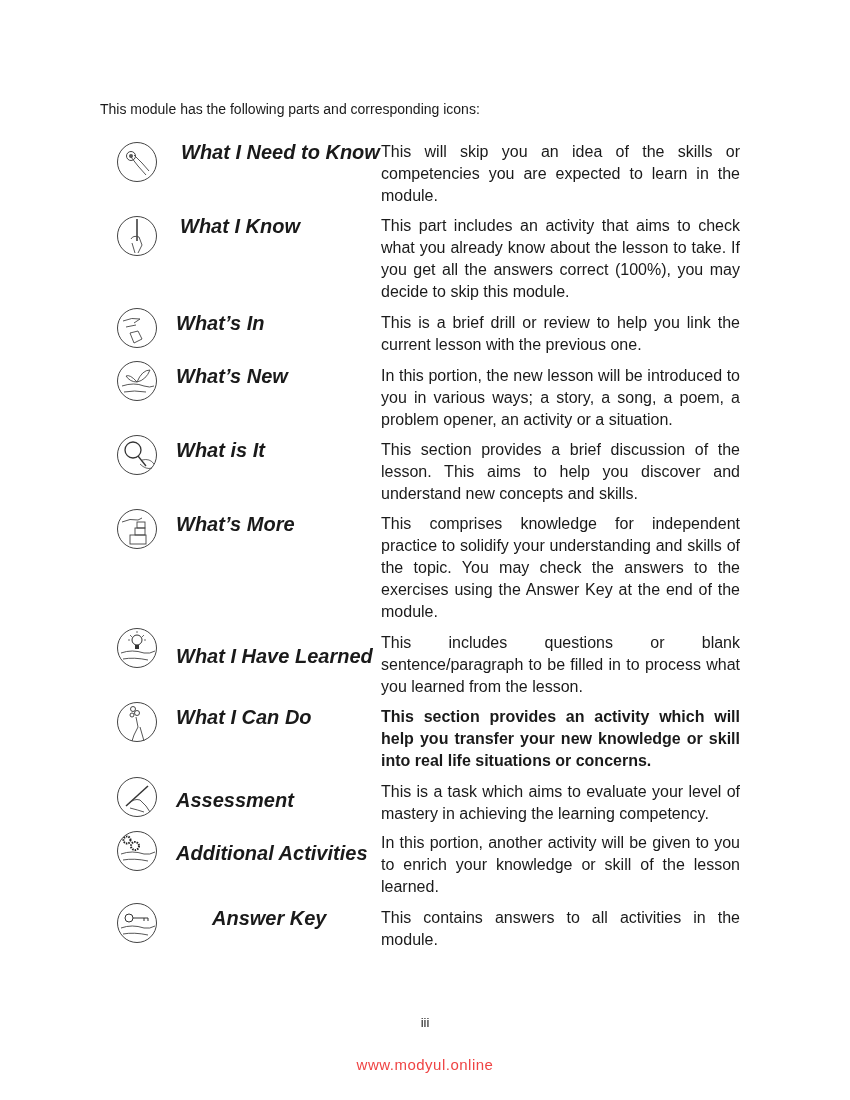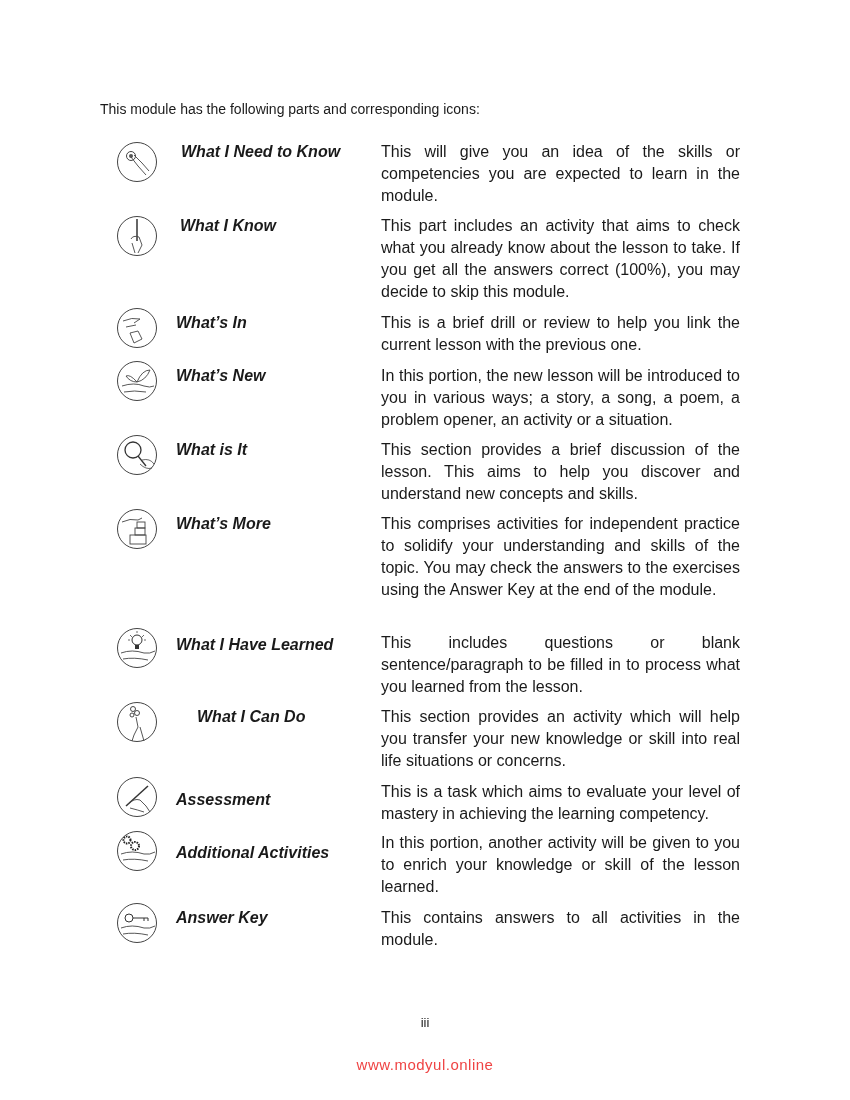--- a/index.html
+++ b/index.html
@@ -2,41 +2,41 @@
 <html><head>
 <meta charset="utf-8">
 <style>
   html, body { margin: 0; padding: 0; background: #ffffff; }
   body { width: 850px; height: 1100px; position: relative; overflow: hidden;
          font-family: "Liberation Sans", sans-serif; color: #1a1a1a; }
   .intro { position: absolute; left: 100px; top: 99px; font-size: 14px; line-height: 20px; }
   .row { position: absolute; left: 0; width: 850px; }
   .icon { position: absolute; left: 116px; width: 42px; height: 42px; }
   .icon svg { width: 42px; height: 42px; display: block; }
-  .title { position: absolute; left: 176px; font-size: 16px; font-weight: bold; font-style: italic; line-height: 22px; white-space: nowrap; }
+  .title { position: absolute; left: 176px; font-size: 20px; font-weight: bold; font-style: italic; line-height: 22px; white-space: nowrap; }
   .desc { position: absolute; left: 381px; width: 359px; font-size: 16px; line-height: 22px; text-align: justify; }
   .pagenum { position: absolute; left: 0; width: 850px; text-align: center; top: 1015px; font-size: 13px; }
   .watermark { position: absolute; left: 0; width: 850px; text-align: center; top: 1056px; font-size: 15px; color: #ef4444; letter-spacing: 0.5px; }
 </style>
 </head>
 <body>
 
 <div class="intro">This module has the following parts and corresponding icons:</div>
 
 <div class="row" style="top:139px;">
   <div class="icon" style="top:2px;">
     <svg viewBox="0 0 42 42">
         <circle cx="21" cy="21" r="19.5" fill="none" stroke="#444" stroke-width="1"></circle>
         <circle cx="15" cy="15" r="4.5" fill="none" stroke="#444" stroke-width="1"></circle>
         <circle cx="15" cy="15" r="2" fill="#555"></circle>
         <path d="M15 16 L22 25 L30 34 M18 14 L26 22 L33 30" fill="none" stroke="#444" stroke-width="0.9"></path>
       </svg>
   </div>
   <div class="title" style="top:2px;left:181px;">What I Need to Know</div>
-  <div class="desc" style="top:2px;">This will give you an idea of the skills or competencies you are expected to learn in the module.</div>
+  <div class="desc" style="top:2px;">This will skip you an idea of the skills or competencies you are expected to learn in the module.</div>
 </div>
 
 <div class="row" style="top:213px;">
   <div class="icon" style="top:2px;">
     <svg viewBox="0 0 42 42">
         <circle cx="21" cy="21" r="19.5" fill="none" stroke="#444" stroke-width="1"></circle>
         <line x1="21" y1="4" x2="21" y2="26" stroke="#333" stroke-width="1.5"></line>
         <path d="M15 24 Q17 20 23 22 L26 30 L22 38 M16 28 L19 38" fill="none" stroke="#444" stroke-width="0.9"></path>
       </svg>
   </div>
@@ -85,49 +85,49 @@
   <div class="icon" style="top:-3px;">
     <svg viewBox="0 0 42 42">
         <circle cx="21" cy="21" r="19.5" fill="none" stroke="#444" stroke-width="1"></circle>
         <rect x="21" y="14" width="8" height="6" fill="none" stroke="#444" stroke-width="0.9"></rect>
         <rect x="19" y="20" width="10" height="7" fill="none" stroke="#444" stroke-width="0.9"></rect>
         <rect x="14" y="27" width="16" height="9" fill="none" stroke="#444" stroke-width="0.9"></rect>
         <path d="M6 14 Q14 10 22 12 L26 10" fill="none" stroke="#444" stroke-width="0.9"></path>
       </svg>
   </div>
   <div class="title" style="top:2px;">What’s More</div>
-  <div class="desc" style="top:2px;">This comprises activities for independent practice to solidify your understanding and skills of the topic. You may check the answers to the exercises using the Answer Key at the end of the module.</div>
+  <div class="desc" style="top:2px;">This comprises knowledge for independent practice to solidify your understanding and skills of the topic. You may check the answers to the exercises using the Answer Key at the end of the module.</div>
 </div>
 
 <div class="row" style="top:630px;">
   <div class="icon" style="top:-3px;">
     <svg viewBox="0 0 42 42">
         <circle cx="21" cy="21" r="19.5" fill="none" stroke="#444" stroke-width="1"></circle>
         <circle cx="21" cy="13" r="5" fill="none" stroke="#333" stroke-width="1"></circle>
         <rect x="19" y="18" width="4" height="4" fill="#333"></rect>
         <path d="M14 8 L16 10 M28 8 L26 10 M21 4 L21 6 M12 13 L14 13 M30 13 L28 13" stroke="#444" stroke-width="0.8"></path>
         <path d="M5 26 Q16 22 28 26 Q34 27 39 24 M7 32 Q18 30 32 33" fill="none" stroke="#444" stroke-width="0.9"></path>
       </svg>
   </div>
-  <div class="title" style="top:4px;">What I Have Learned</div>
+  <div class="title" style="top:15px;">What I Have Learned</div>
   <div class="desc" style="top:2px;text-align-last:left;word-spacing:0;">This includes questions or blank sentence/paragraph to be filled in to process what you learned from the lesson.</div>
 </div>
 
 <div class="row" style="top:704px;">
   <div class="icon" style="top:-3px;">
     <svg viewBox="0 0 42 42">
         <circle cx="21" cy="21" r="19.5" fill="none" stroke="#444" stroke-width="1"></circle>
         <circle cx="17" cy="8" r="2.5" fill="none" stroke="#333" stroke-width="0.9"></circle>
         <circle cx="21" cy="12" r="2.5" fill="none" stroke="#333" stroke-width="0.9"></circle>
         <circle cx="16" cy="14" r="2" fill="none" stroke="#333" stroke-width="0.9"></circle>
         <path d="M20 16 L22 26 L18 34 L16 40 M24 26 L28 40" fill="none" stroke="#444" stroke-width="0.9"></path>
       </svg>
   </div>
-  <div class="title" style="top:2px;margin-left:21px;">What I Can Do</div>
-  <div class="desc" style="top:2px;">This section provides an activity which will help you transfer your new knowledge or skill into real life situations or concerns.</div>
+  <div class="title" style="top:2px;">What I Can Do</div>
+  <div class="desc" style="top:2px;font-weight:bold;">This section provides an activity which will help you transfer your new knowledge or skill into real life situations or concerns.</div>
 </div>
 
 <div class="row" style="top:779px;">
   <div class="icon" style="top:-3px;">
     <svg viewBox="0 0 42 42">
         <circle cx="21" cy="21" r="19.5" fill="none" stroke="#444" stroke-width="1"></circle>
         <line x1="10" y1="30" x2="32" y2="10" stroke="#333" stroke-width="1.5"></line>
         <path d="M12 28 Q18 22 24 24 L30 30 L34 36 M14 32 Q22 34 28 36" fill="none" stroke="#444" stroke-width="0.9"></path>
       </svg>
   </div>
@@ -150,18 +150,18 @@
 
 <div class="row" style="top:905px;">
   <div class="icon" style="top:-3px;">
     <svg viewBox="0 0 42 42">
         <circle cx="21" cy="21" r="19.5" fill="none" stroke="#444" stroke-width="1"></circle>
         <circle cx="13" cy="16" r="4" fill="none" stroke="#333" stroke-width="1"></circle>
         <path d="M17 16 L32 16 L32 19 M28 16 L28 19" fill="none" stroke="#333" stroke-width="1"></path>
         <path d="M5 26 Q16 22 28 26 Q34 27 39 24 M7 32 Q18 30 32 33" fill="none" stroke="#444" stroke-width="0.9"></path>
       </svg>
   </div>
-  <div class="title" style="top:2px;">Answer Key</div>
+  <div class="title" style="top:2px;margin-left:36px;">Answer Key</div>
   <div class="desc" style="top:2px;">This contains answers to all activities in the module.</div>
 </div>
 
 <div class="pagenum">iii</div>
 <div class="watermark">www.modyul.online</div>
 
 </body></html>

